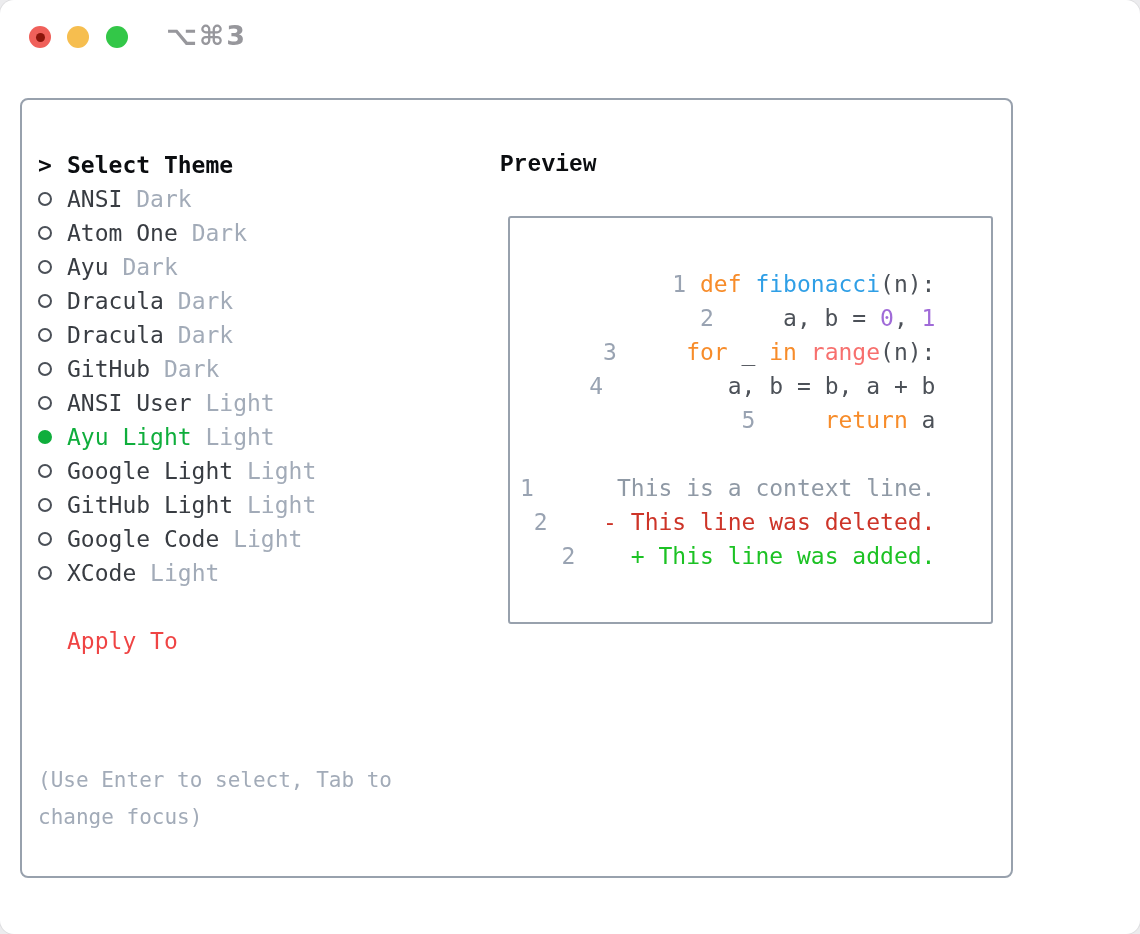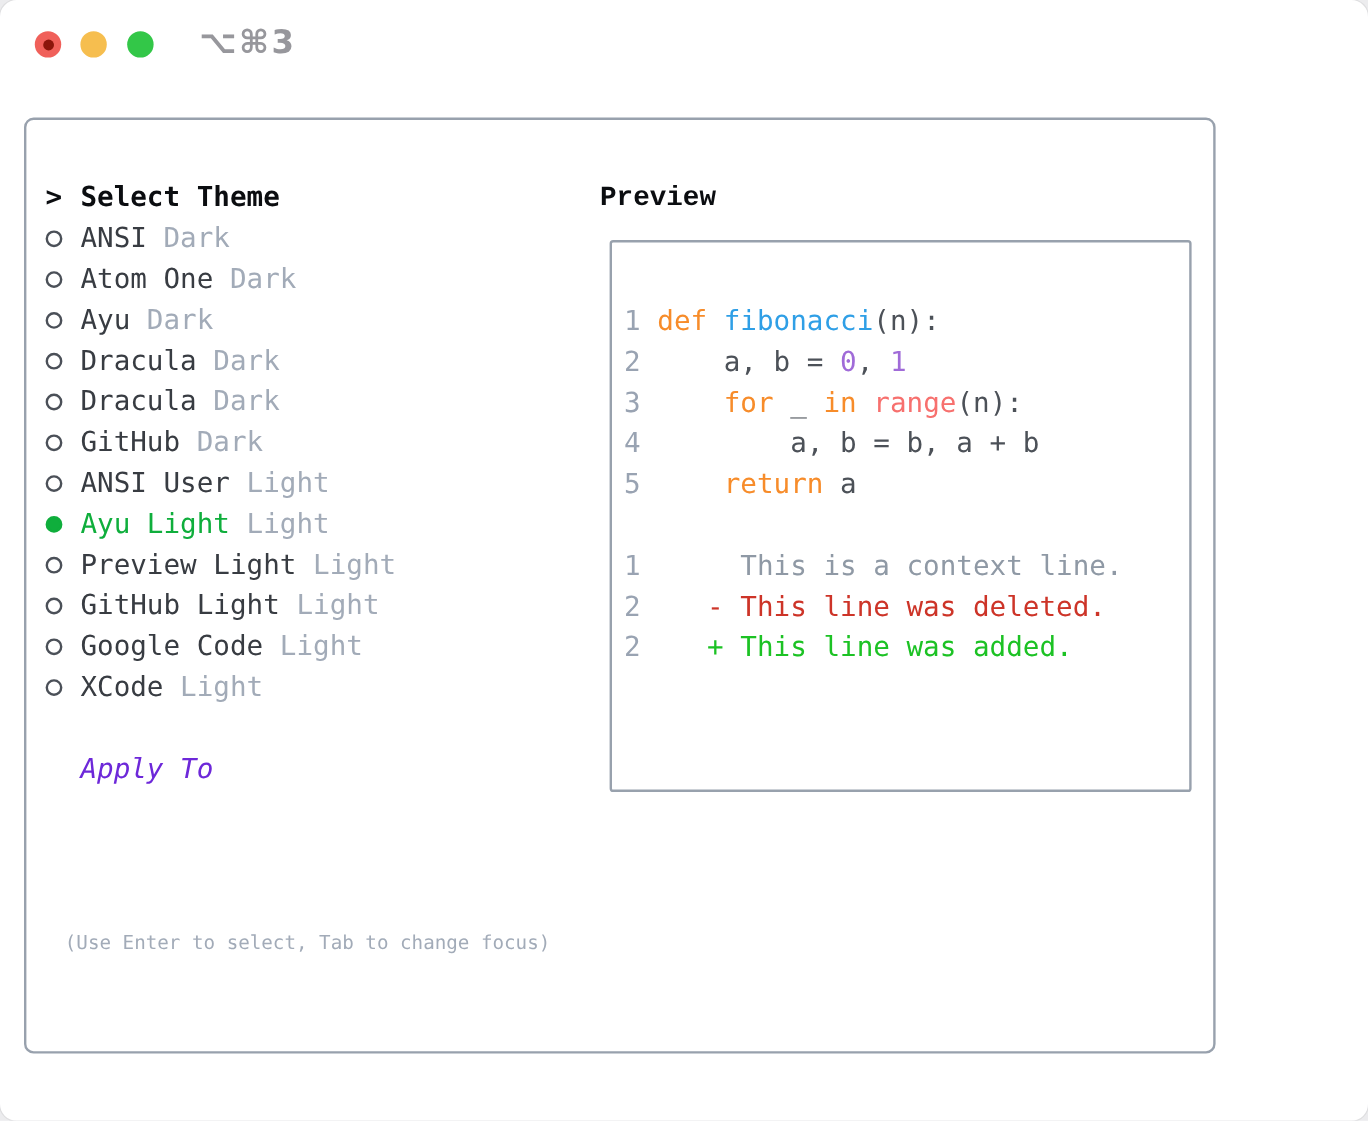--- a/index.html
+++ b/index.html
@@ -28,38 +28,38 @@
   
   .panel{
     position:absolute;left:20px;top:98px;width:993px;height:780px;
     box-sizing:border-box;border:2px solid var(--panel_border);
     border-radius:8px;background:#fff;
   }
   .row{height:34px;display:flex;align-items:center;font-size:23px;white-space:pre;}
   .prefix{width:29px;display:inline-flex;align-items:center;flex:0 0 29px;}
   .hdr-label{font-weight:bold;color:#0b0d10;}
   .cursor{font-weight:bold;color:#0b0d10;}
-  .plain-hdr{color:#6d28d9;font-style:italic;}
+  .plain-hdr{color:#ef4444;}
   .ring{width:14px;height:14px;box-sizing:border-box;border:2px solid var(--radio_ring);border-radius:50%;}
   .row.selected .ring{background:var(--accent_green);border-color:var(--accent_green);}
   .opt-name{color:var(--text_dark);}
   .row.selected .opt-name{color:var(--accent_green);}
   .opt-variant{color:var(--muted);}
   .theme-list{position:absolute;left:16px;top:48px;}
   .apply-block{position:absolute;left:16px;top:524px;}
   .hint{
-    position:absolute;left:32px;top:662px;width:412px;
-    font-size:16px;line-height:48px;color:var(--muted);
+    position:absolute;left:16px;top:662px;width:412px;
+    font-size:21px;line-height:37px;color:var(--muted);
   }
   
   .preview-header{position:absolute;left:478px;top:48px;font-family:Liberation Mono, monospace;}
   .preview-box{
-    position:absolute;left:486px;top:100px;width:485px;height:460px;
+    position:absolute;left:486px;top:116px;width:485px;height:408px;
     box-sizing:border-box;border:2px solid var(--panel_border);
-    border-radius:3px;background:#fff;
+    border-radius:3px;background:#fff;text-align:right;
   }
   .code{position:absolute;left:10px;top:49px;}
   .code-row{height:34px;line-height:34px;font-size:23px;white-space:pre;color:var(--code_plain);}
   .ln{color:var(--line_number);}
   .kw{color:var(--kw_orange);}
   .fn{color:var(--fn_blue);}
   .num{color:var(--num_purple);}
   .call{color:var(--call_coral);}
   .plain{color:var(--code_plain);}
   .ctx{color:var(--diff_context);}
@@ -121,21 +121,21 @@
     <span class="opt-name">ANSI User</span><span class="opt-variant"> Light</span>
   </div>
 
   <div class="row option selected">
     <span class="prefix"><span class="ring"></span></span>
     <span class="opt-name">Ayu Light</span><span class="opt-variant"> Light</span>
   </div>
 
   <div class="row option">
     <span class="prefix"><span class="ring"></span></span>
-    <span class="opt-name">Preview Light</span><span class="opt-variant"> Light</span>
+    <span class="opt-name">Google Light</span><span class="opt-variant"> Light</span>
   </div>
 
   <div class="row option">
     <span class="prefix"><span class="ring"></span></span>
     <span class="opt-name">GitHub Light</span><span class="opt-variant"> Light</span>
   </div>
 
   <div class="row option">
     <span class="prefix"><span class="ring"></span></span>
     <span class="opt-name">Google Code</span><span class="opt-variant"> Light</span>

